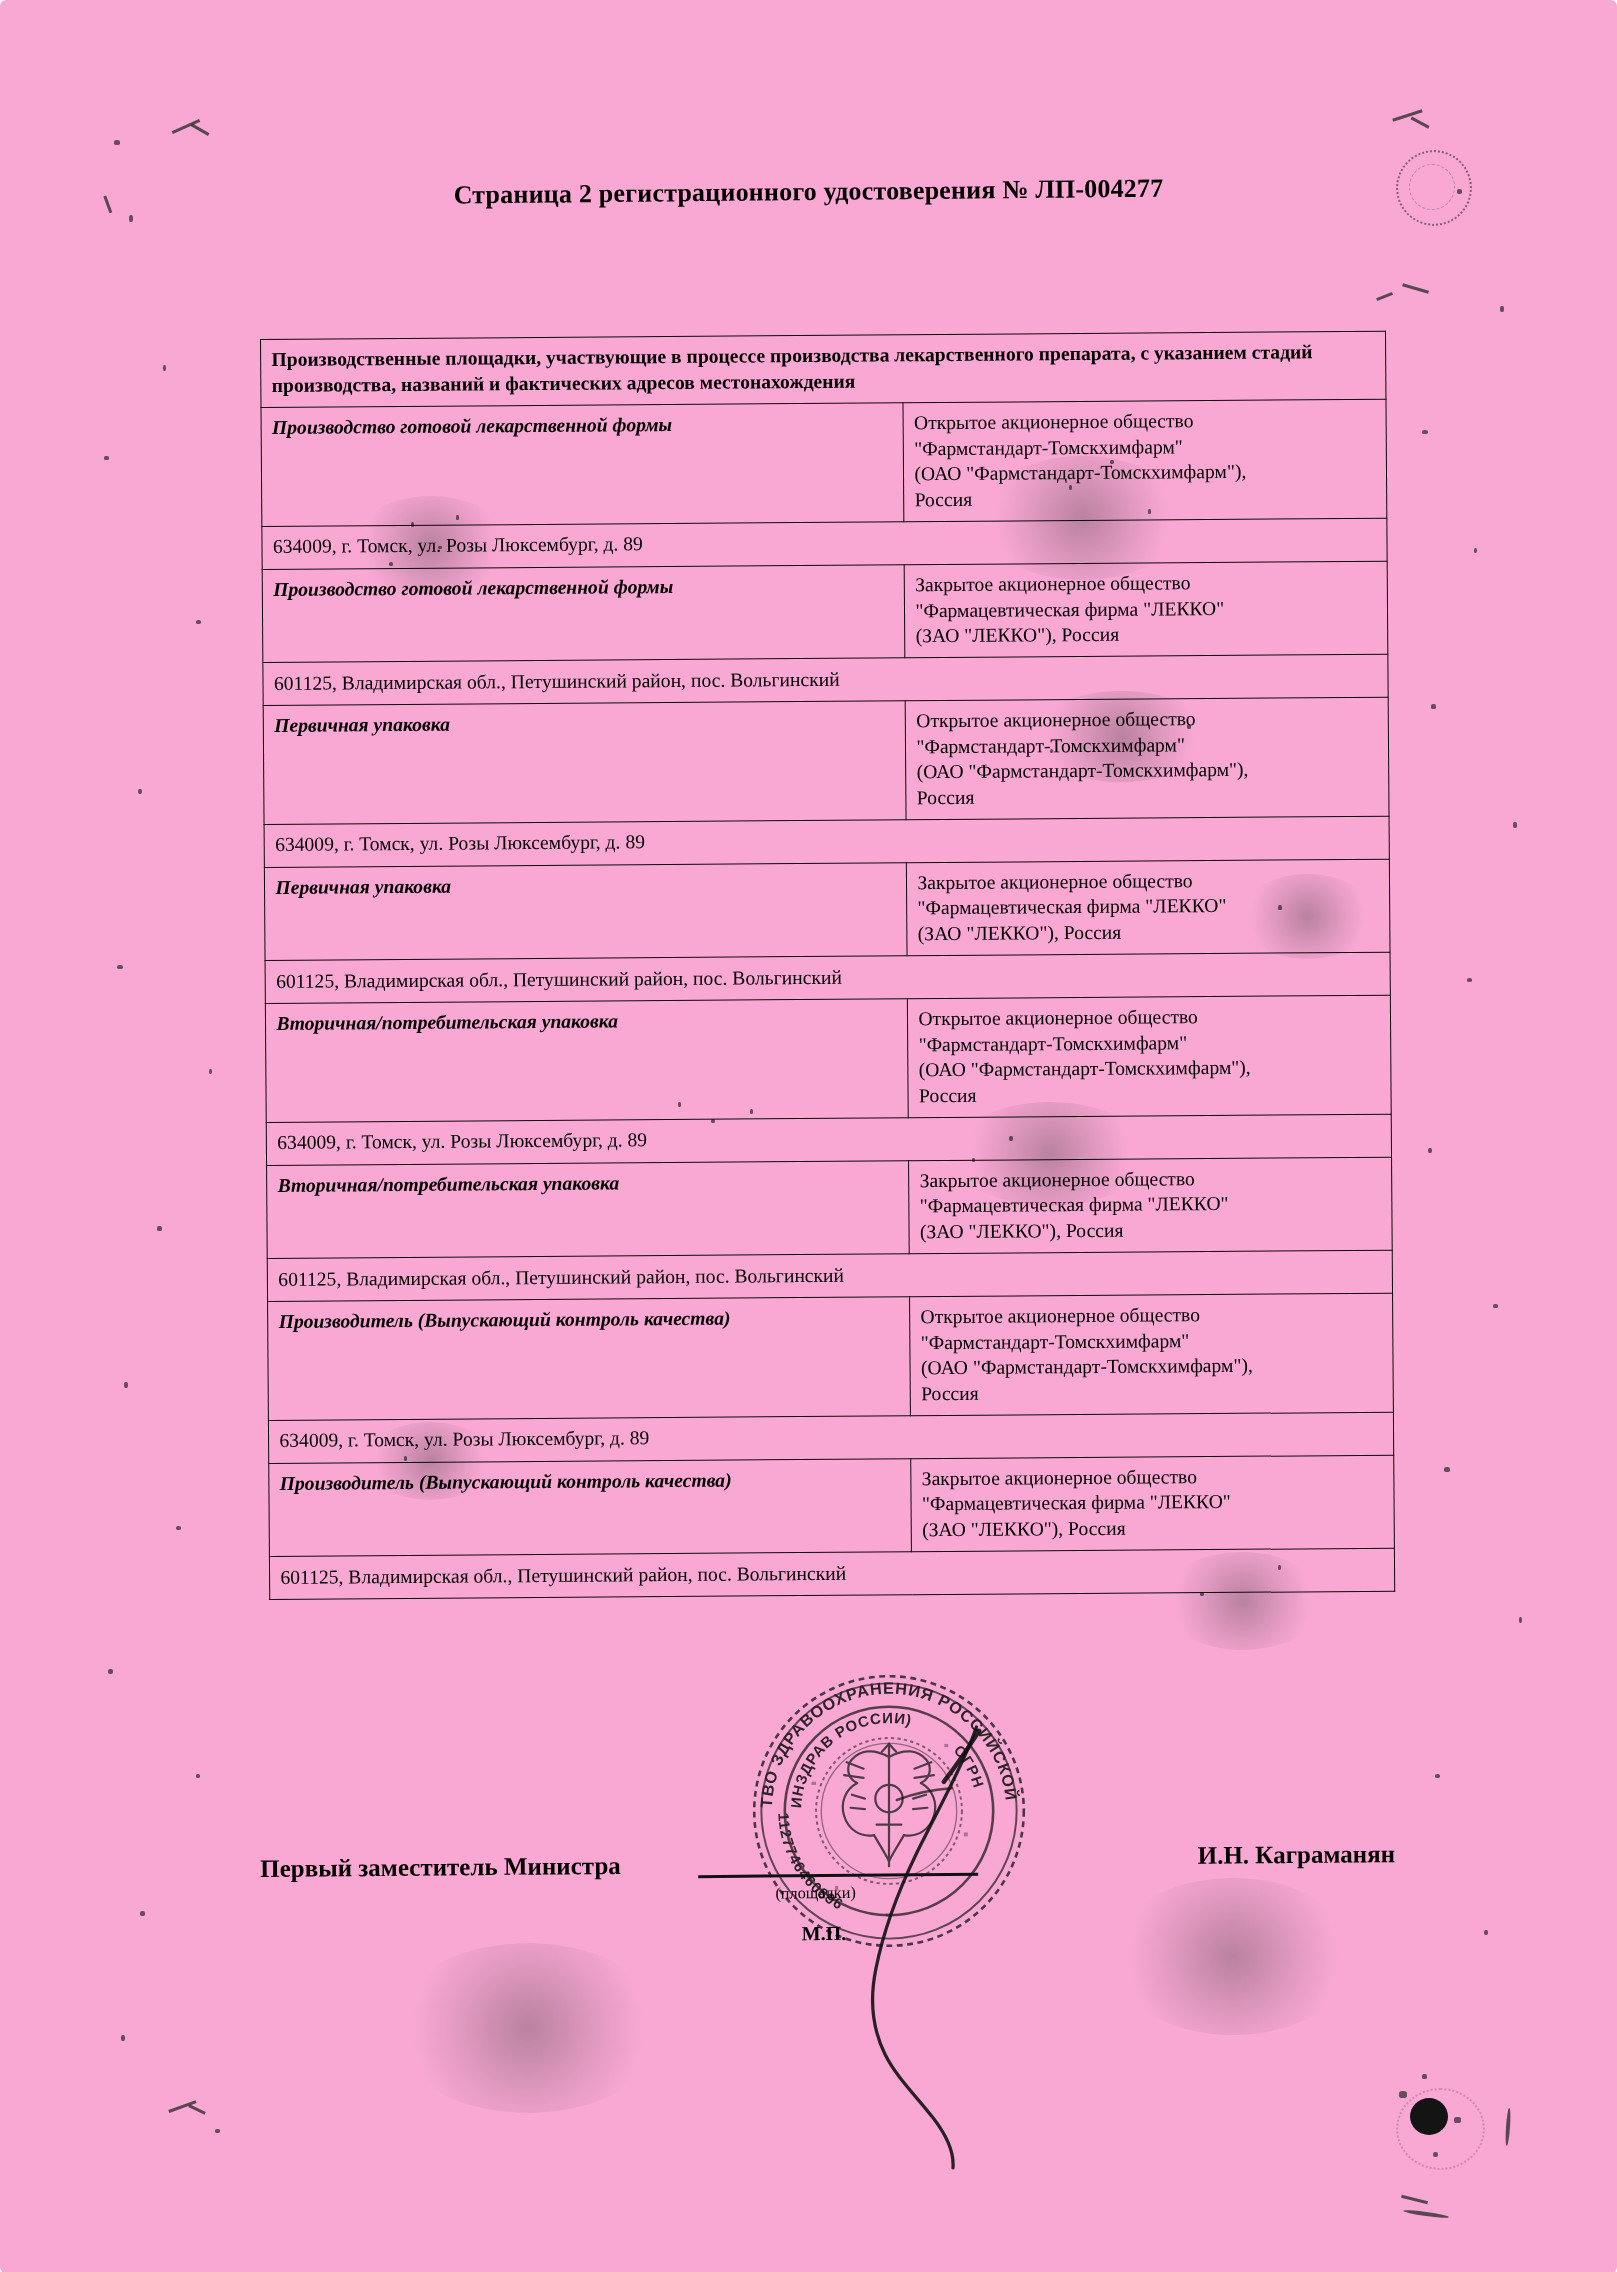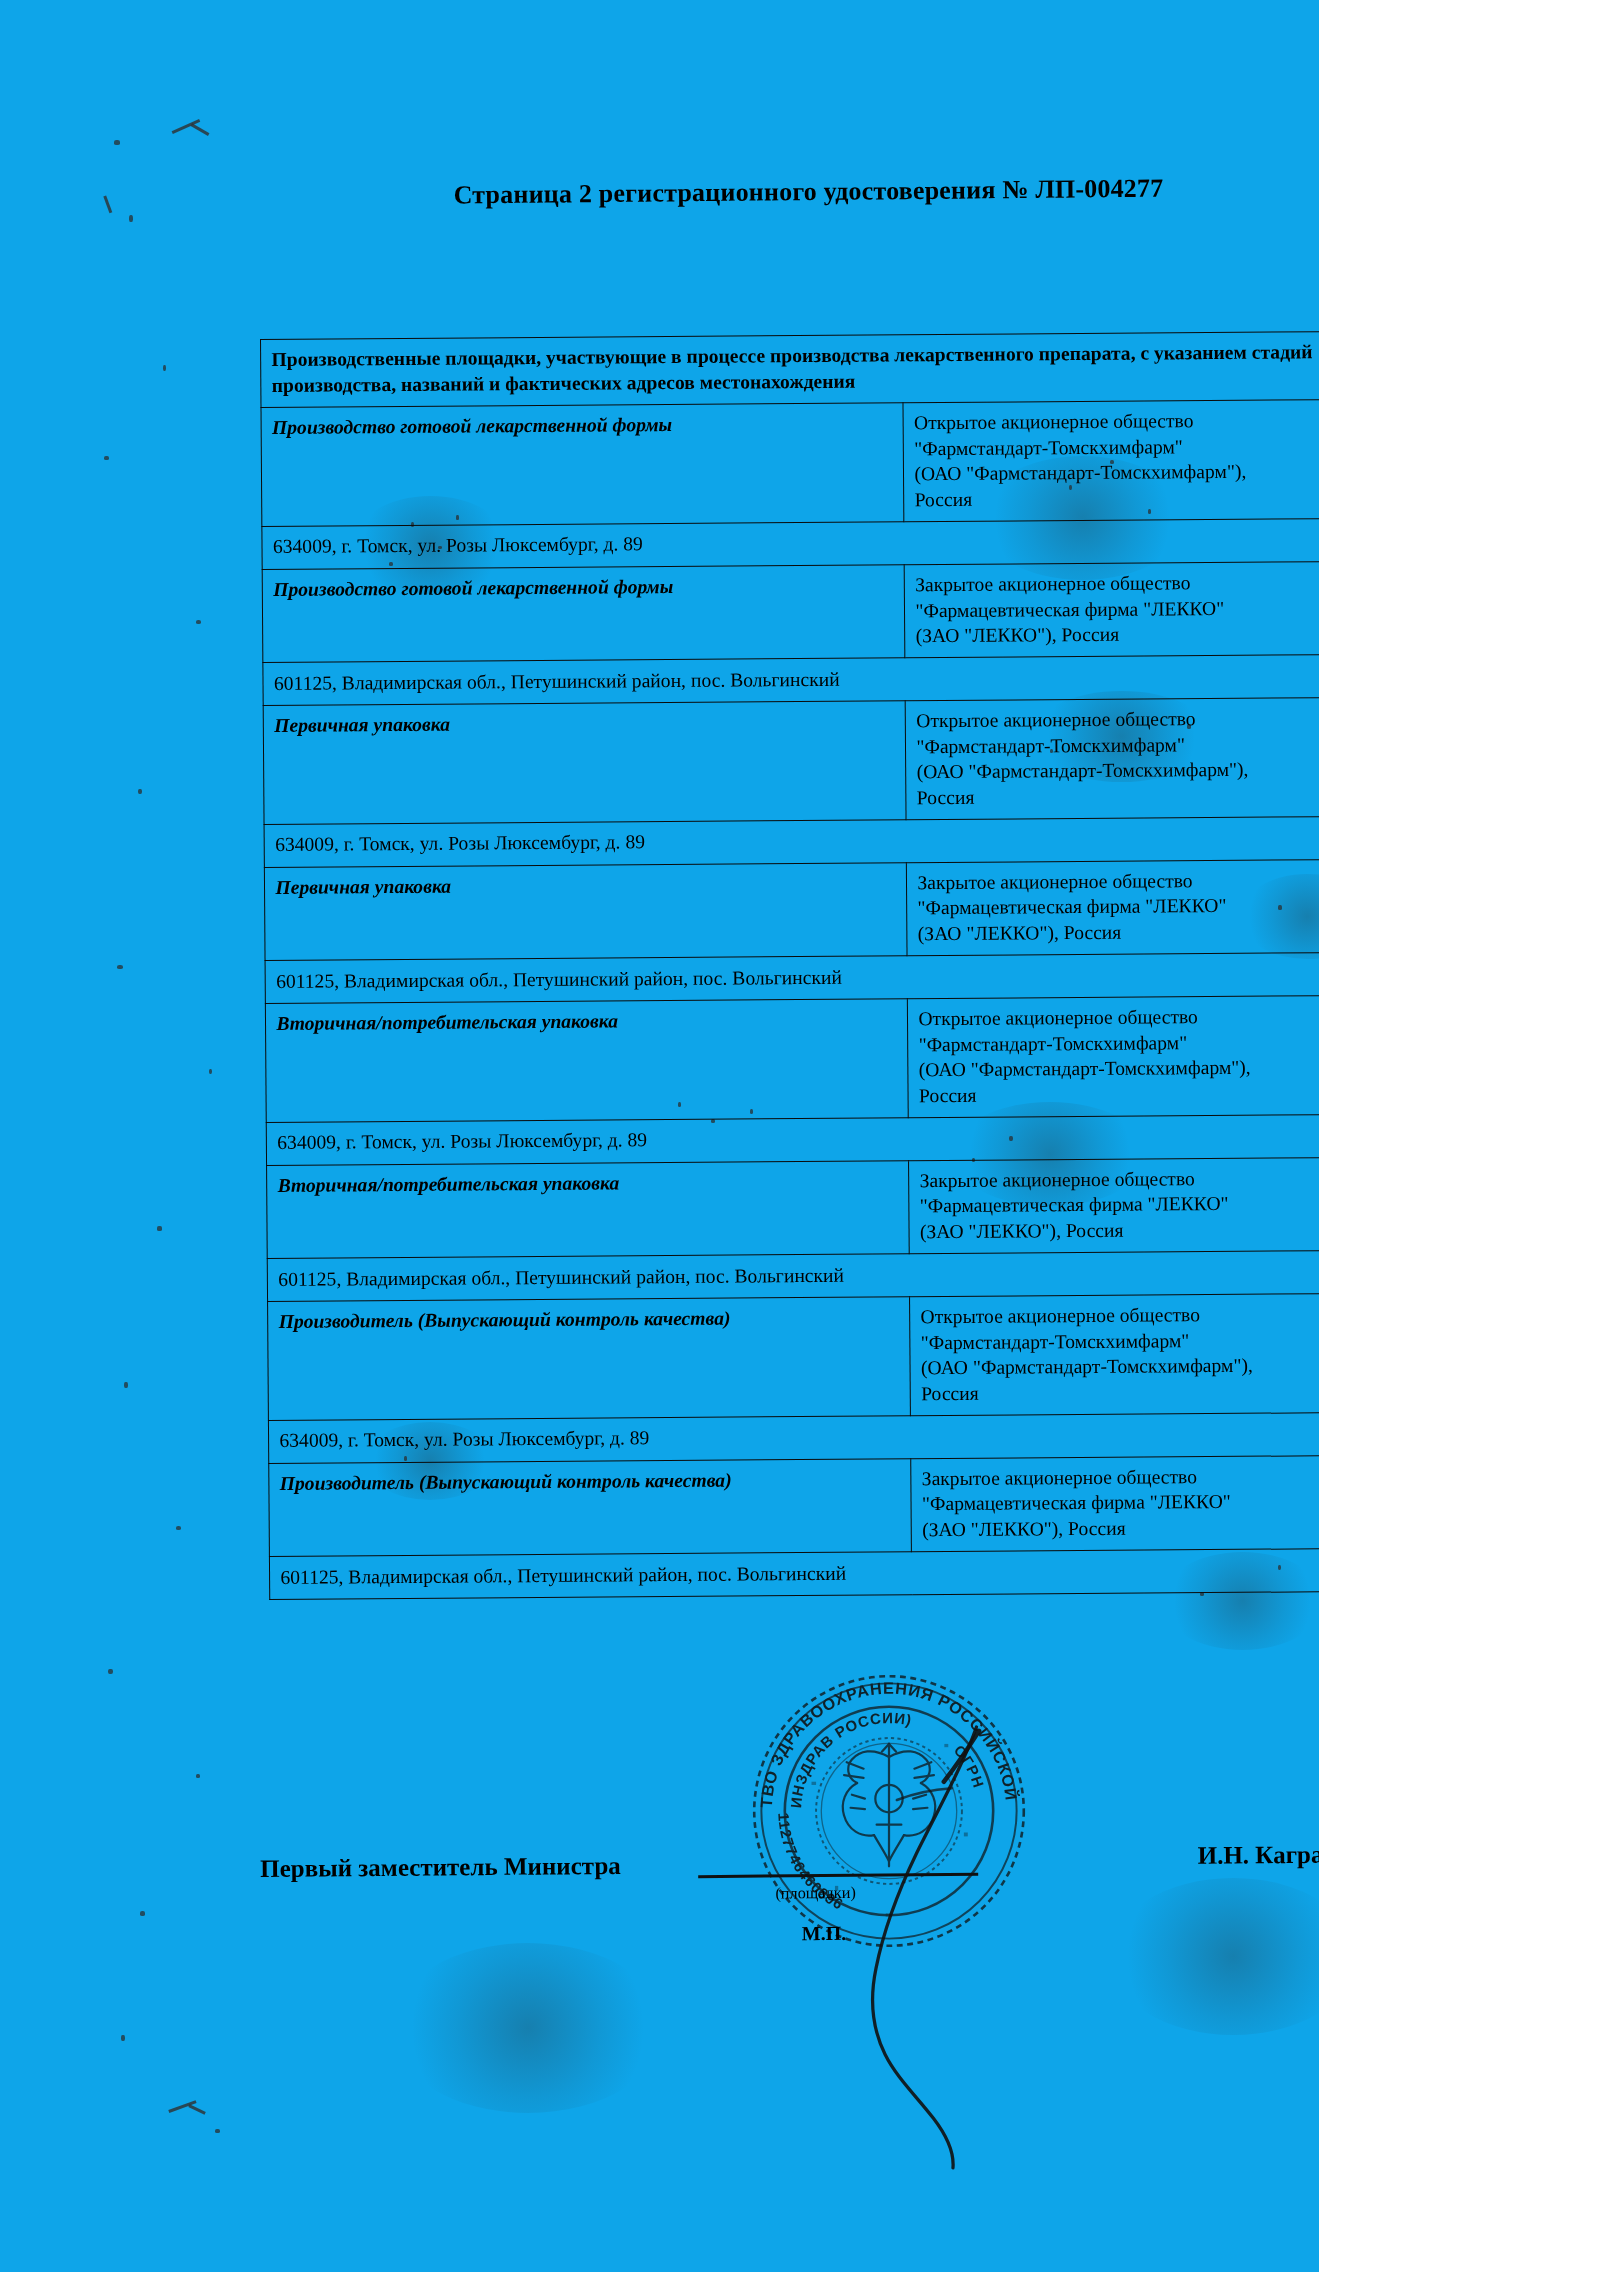--- a/index.html
+++ b/index.html
@@ -3,26 +3,27 @@
 <meta charset="utf-8">
 <style>
   html, body {
     margin: 0;
     padding: 0;
     background: #ffffff;
   }
 
   #page {
     position: relative;
-    width: 1319px;
+    width: 1617px;
     height: 2273px;
-    background: #0ea5e9;
+    background: #f9a8d4;
     font-family: "Liberation Serif", "DejaVu Serif", serif;
     color: #000000;
     overflow: hidden;
+    border-radius: 6px;
   }
 
   
   .noise-layer {
     position: absolute;
     inset: 0;
     pointer-events: none;
     z-index: 5;
   }
   .speck {

